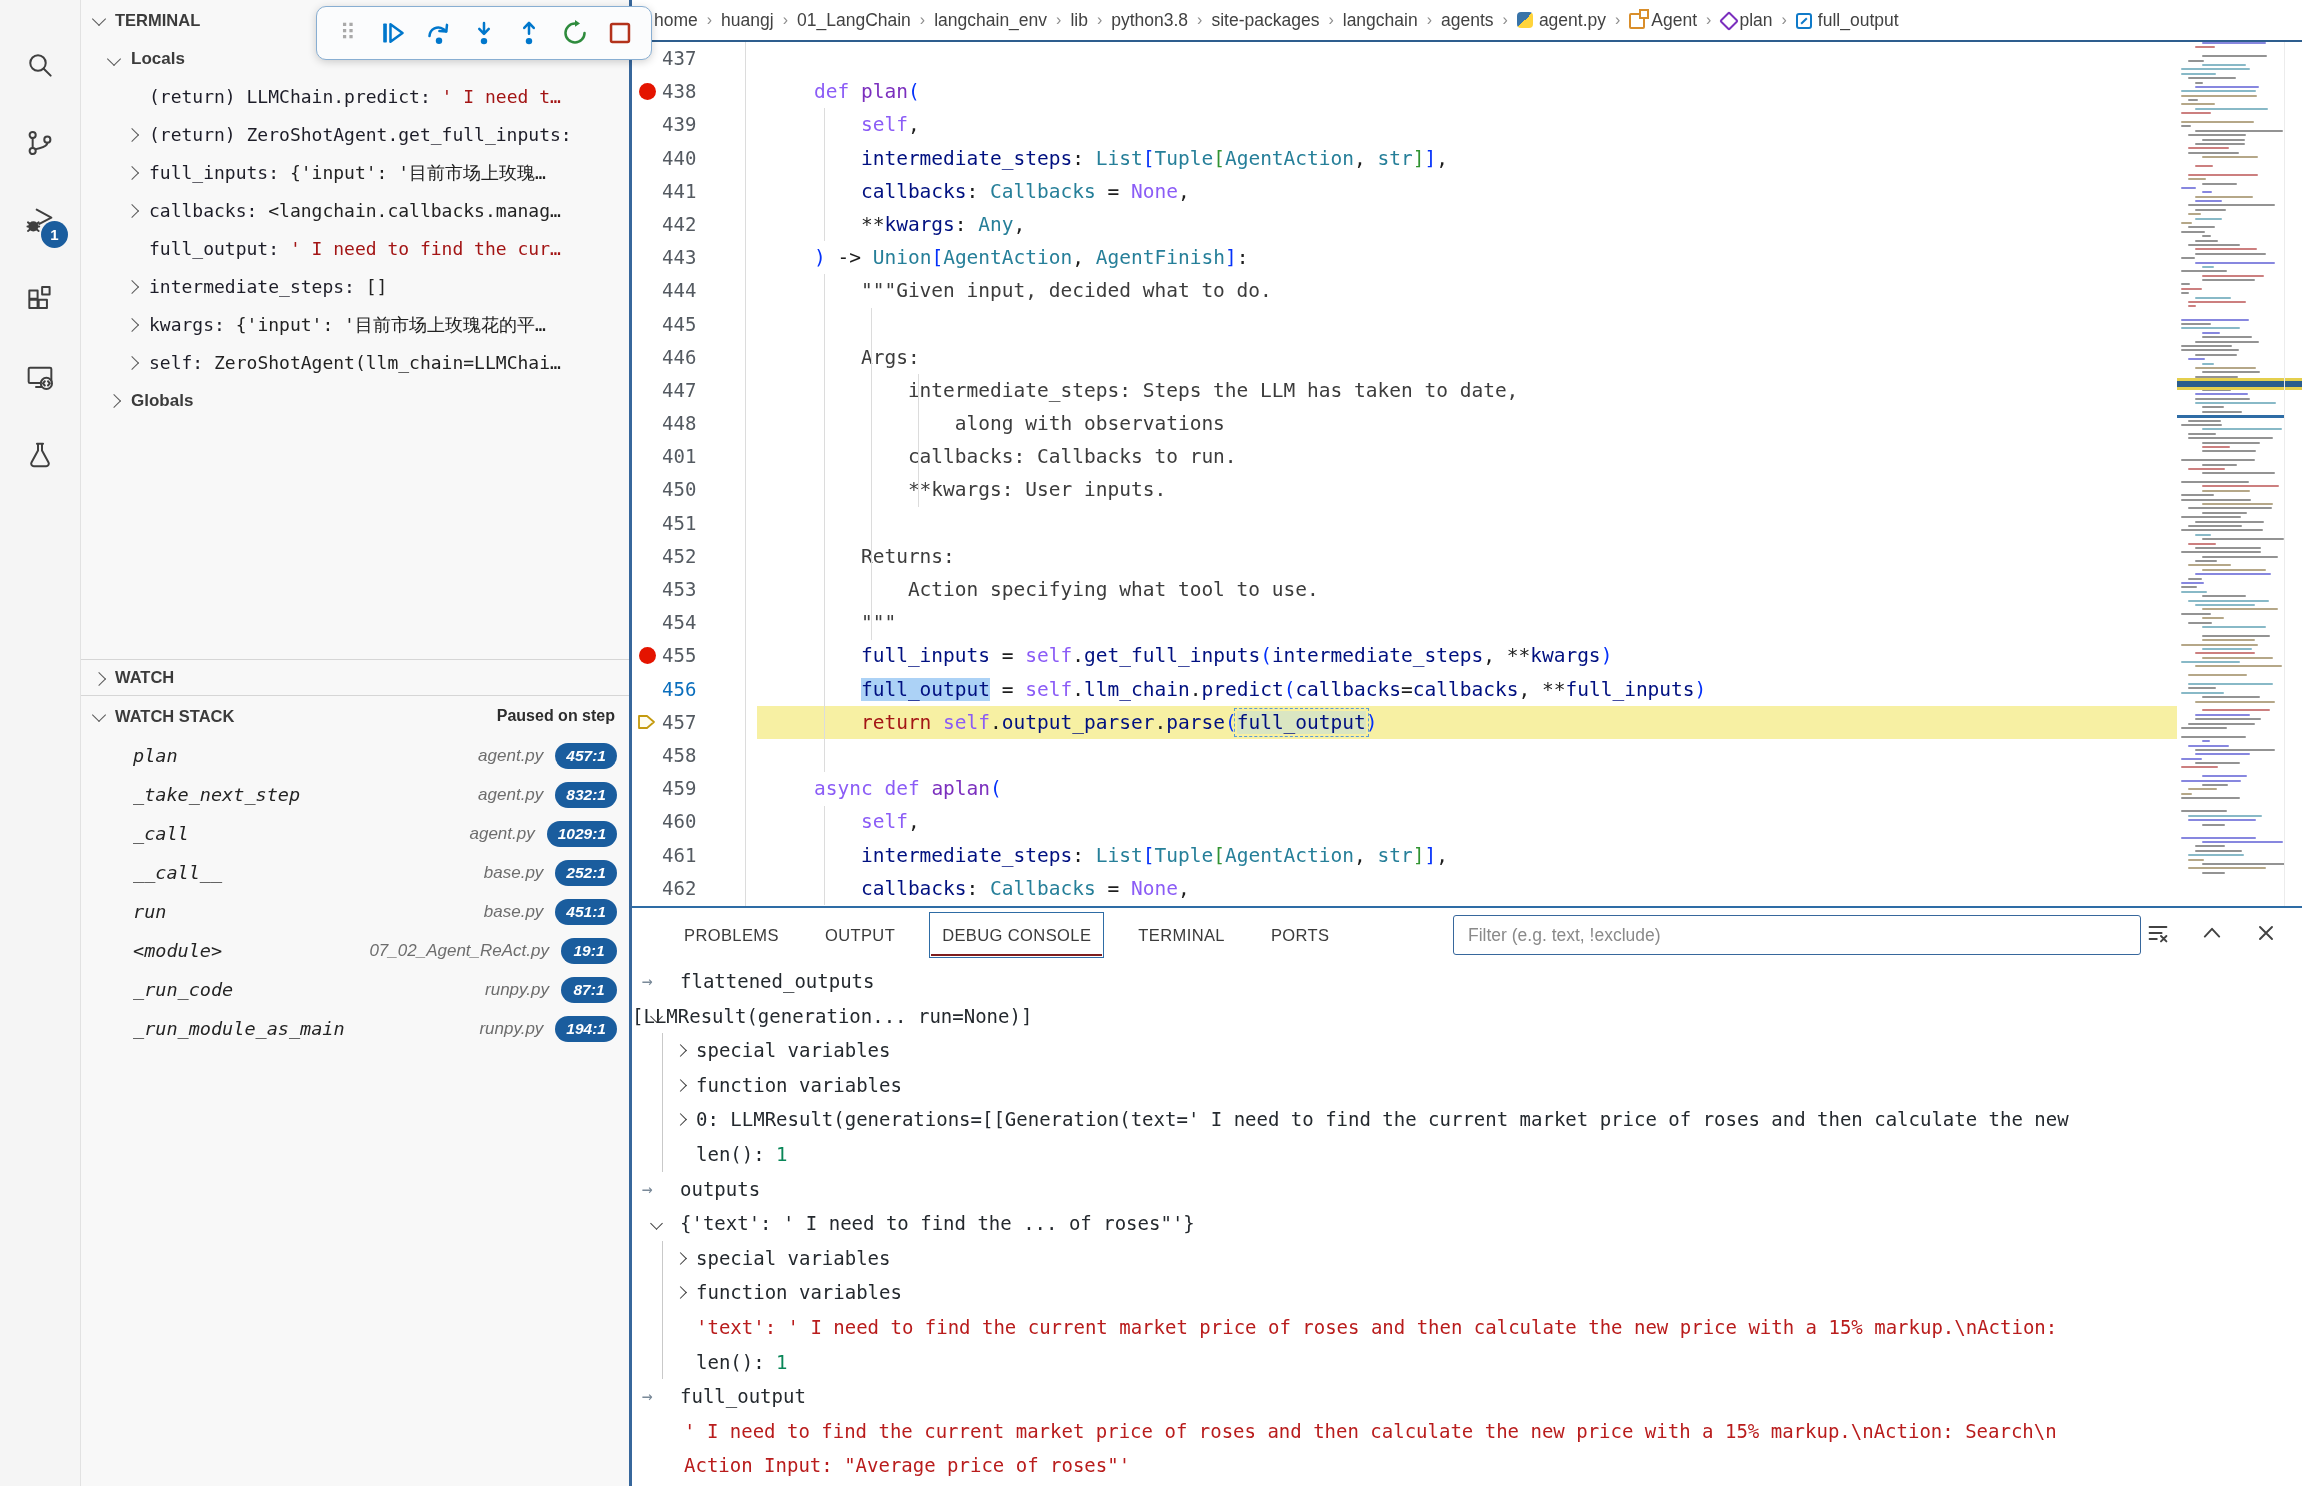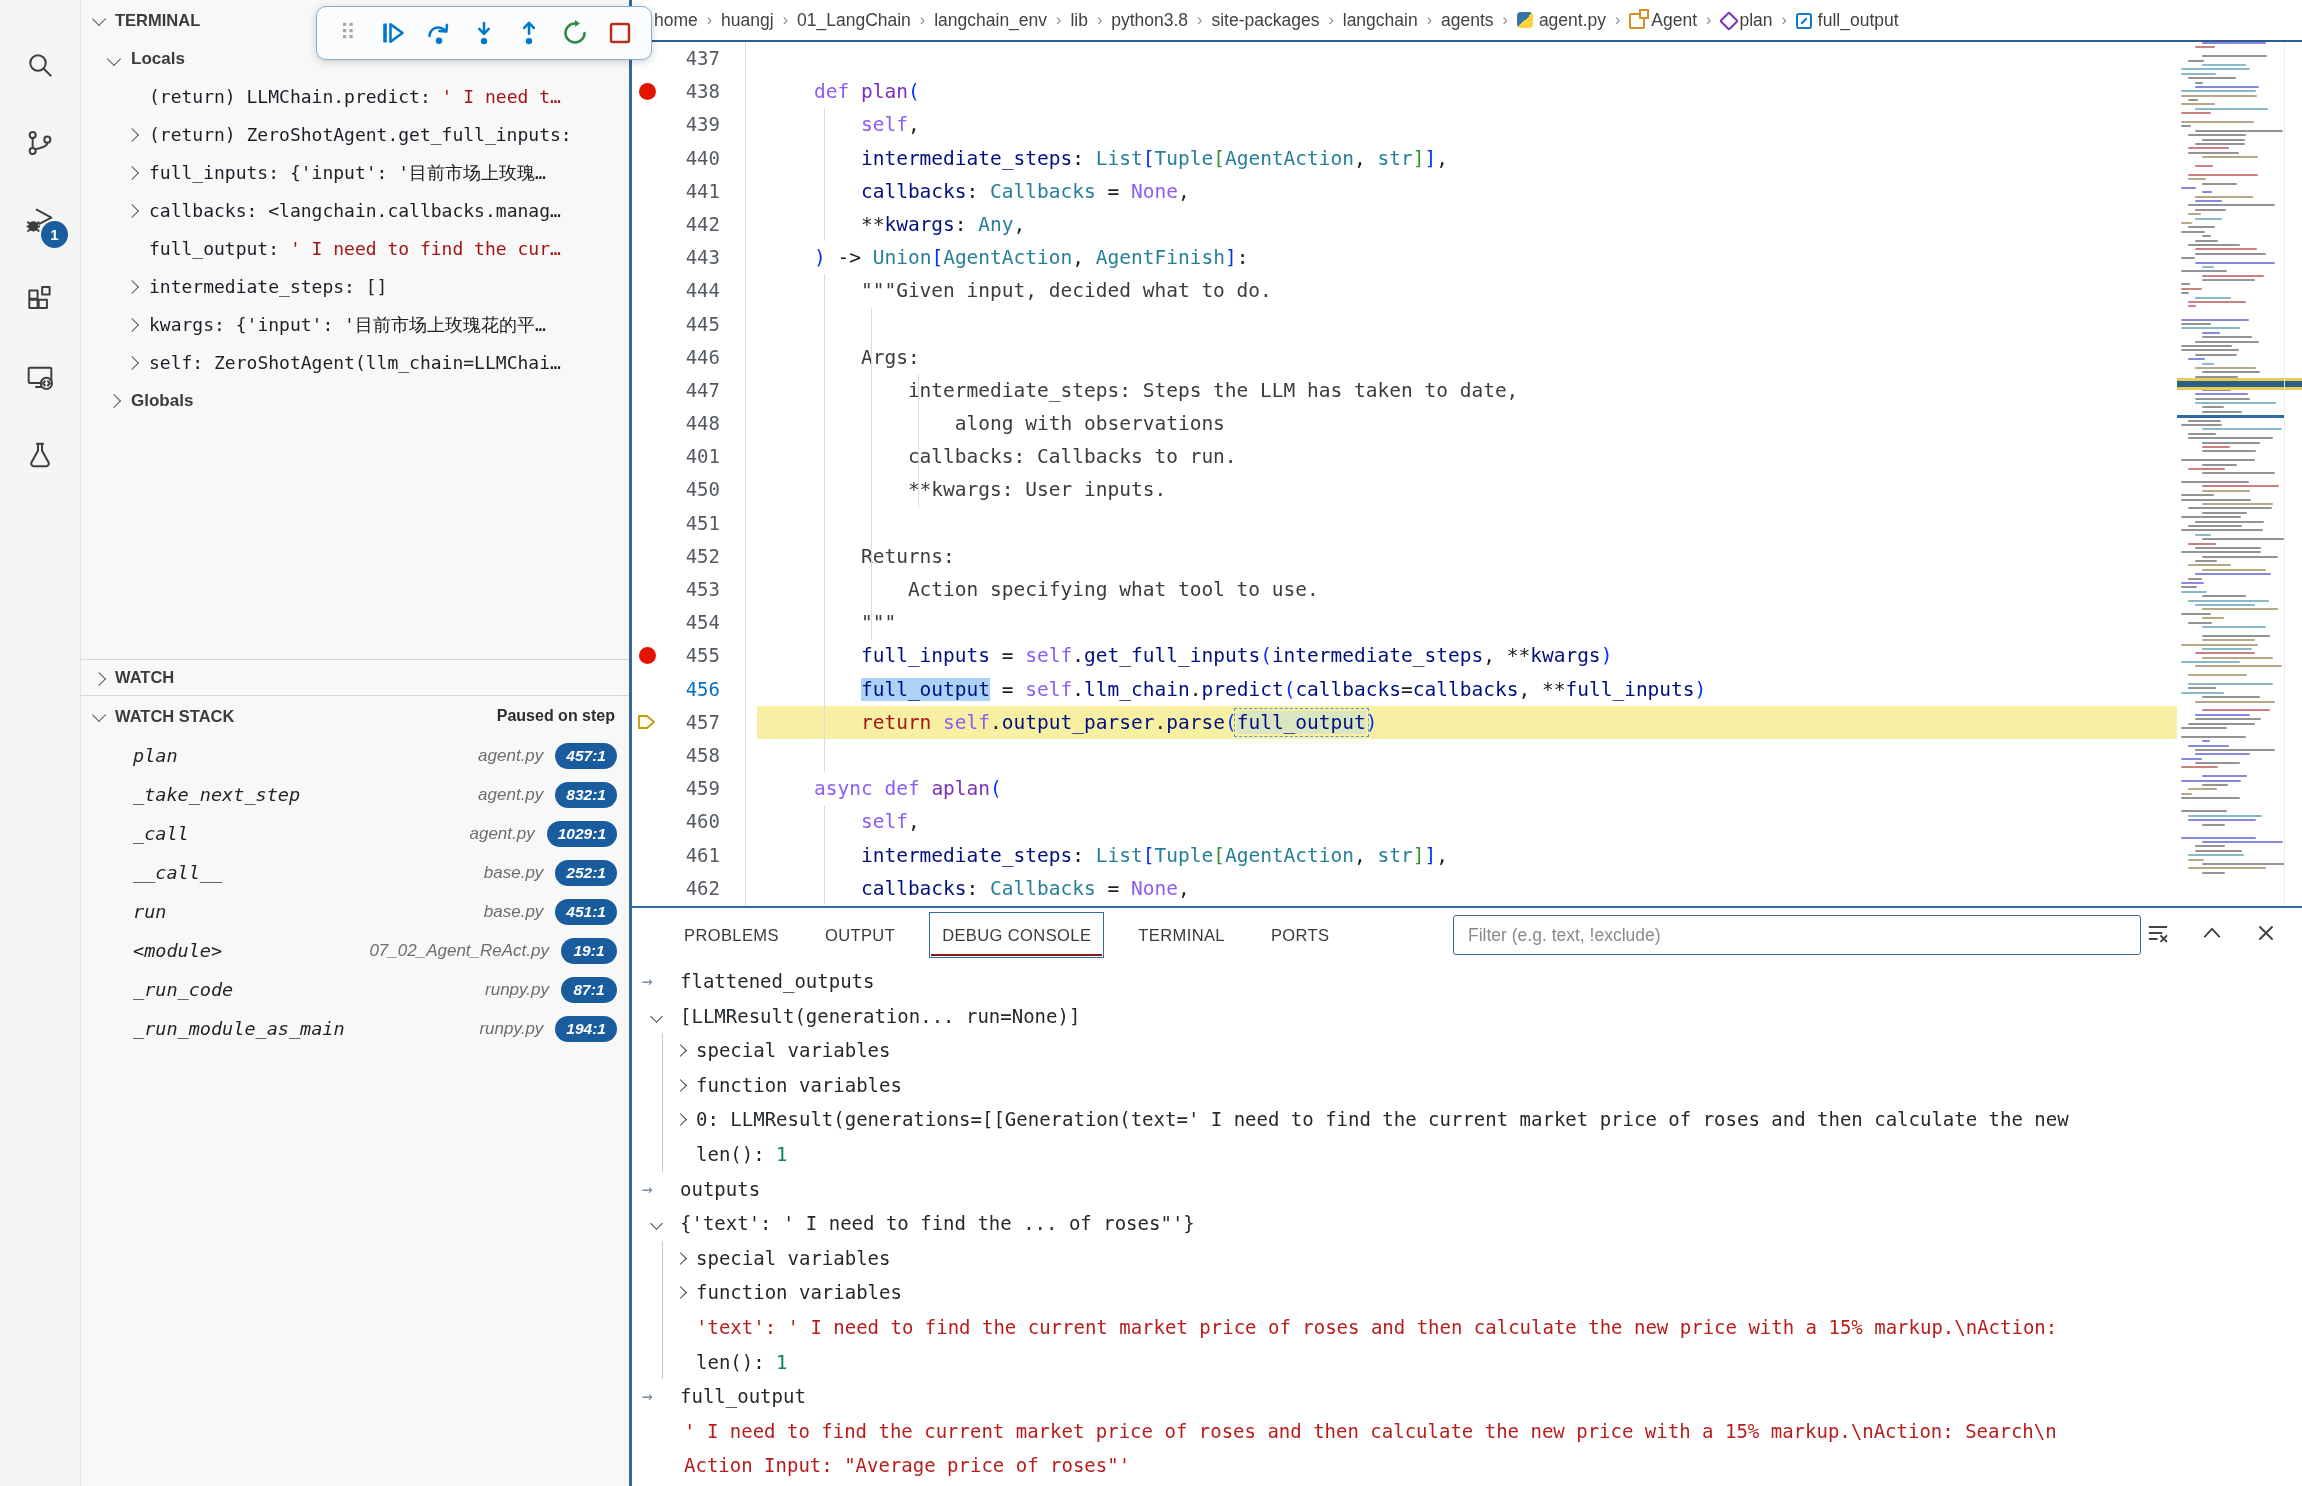--- a/index.html
+++ b/index.html
@@ -46,21 +46,21 @@
   .bc-ico.class{width:12px;height:12px;border:2px solid #d98e2b;border-radius:2px;margin-top:2px}
   .bc-ico.class::after{content:"";position:absolute;right:-6px;top:-6px;width:6px;height:6px;border:2px solid #d98e2b;background:#fff}
   .bc-ico.method{width:10px;height:10px;border:2px solid #7b2fbe;border-radius:2px;transform:rotate(45deg);margin:2px 3px 0 2px}
   .bc-ico.variable{width:12px;height:12px;border:2px solid #0f7ac9;border-radius:3px;margin-top:1px}
   .bc-ico.variable::after{content:"";position:absolute;left:2px;top:5px;width:8px;height:2px;background:#0f7ac9;transform:rotate(-45deg)}
 
   .editor-zone{position:relative;height:864px;flex:none;overflow:hidden}
   .code{position:relative;margin-right:125px;height:864px;overflow:hidden}
   .line{display:flex;height:33.2px;line-height:33.2px;font-family:"DejaVu Sans Mono",monospace;font-size:19.5px;white-space:pre}
   .glyph{width:30px;flex:none;display:flex;align-items:center;justify-content:center}
-  .lnum{width:58px;flex:none;text-align:right;color:#545a61;font-size:19px}
+  .lnum{width:58px;flex:none;text-align:left;color:#545a61;font-size:19px}
   .lnum.active{color:#0a6ebd}
   .lspace{width:37px;flex:none}
   .ltext{flex:1;padding-left:10px;min-width:0}
   .line.cur .ltext{background:#f7f0a3}
   .bp{width:17px;height:17px;border-radius:50%;background:#e41400}
   .kw{color:#8b5cf6}.fn{color:#7b2fbe}.ty{color:#267f99}.vr{color:#001080}.dc{color:#3c3c3c}
   .rt{color:#a31515}.b1{color:#0431fa}.b2{color:#319331}.pl{color:#1e1e1e}
   .sel{background:#acd2f6}
   .wh{outline:1.6px dashed #5b9bd5;outline-offset:2px;background:rgba(164,211,253,.35)}
   .cguide{position:absolute;width:1px;background:#dcdcdc}
@@ -554,21 +554,21 @@
             </div>
             <div class="pa-btn">
               <svg width="24" height="24" viewBox="0 0 20 20" fill="none" stroke="#424242" stroke-width="1.6" stroke-linecap="round">
                 <path d="M5 5L15 15M15 5L5 15"></path>
               </svg>
             </div>
           </div>
       </div>
       <div class="console" id="console">
           <div class="crow"><span class="arrow">→</span><span class="c-in" style="padding-left:48px">flattened_outputs</span></div>
-          <div class="crow"><span class="tchev down" style="left:20px"></span><span class="c-pl" style="padding-left:48px">[LLMResult(generation... run=None)]</span></div>
+          <div class="crow"><span class="tchev down" style="left:20px"></span><span class="c-pl" style="">[LLMResult(generation... run=None)]</span></div>
           <div class="crow"><span class="tchev right" style="left:44px"></span><span class="c-pl" style="padding-left:64px">special variables</span></div>
           <div class="crow"><span class="tchev right" style="left:44px"></span><span class="c-pl" style="padding-left:64px">function variables</span></div>
           <div class="crow"><span class="tchev right" style="left:44px"></span><span class="c-pl" style="padding-left:64px">0: LLMResult(generations=[[Generation(text=' I need to find the current market price of roses and then calculate the new</span></div>
           <div class="crow"><span style="padding-left: 64px;"><span class="c-pl">len(): </span><span class="c-num">1</span></span></div>
           <div class="crow"><span class="arrow">→</span><span class="c-in" style="padding-left:48px">outputs</span></div>
           <div class="crow"><span class="tchev down" style="left:20px"></span><span class="c-pl" style="padding-left:48px">{'text': ' I need to find the ... of roses"'}</span></div>
           <div class="crow"><span class="tchev right" style="left:44px"></span><span class="c-pl" style="padding-left:64px">special variables</span></div>
           <div class="crow"><span class="tchev right" style="left:44px"></span><span class="c-pl" style="padding-left:64px">function variables</span></div>
           <div class="crow"><span style="padding-left: 64px;"><span class="c-str">'text': ' I need to find the current market price of roses and then calculate the new price with a 15% markup.\nAction:</span></span></div>
           <div class="crow"><span style="padding-left: 64px;"><span class="c-pl">len(): </span><span class="c-num">1</span></span></div>

